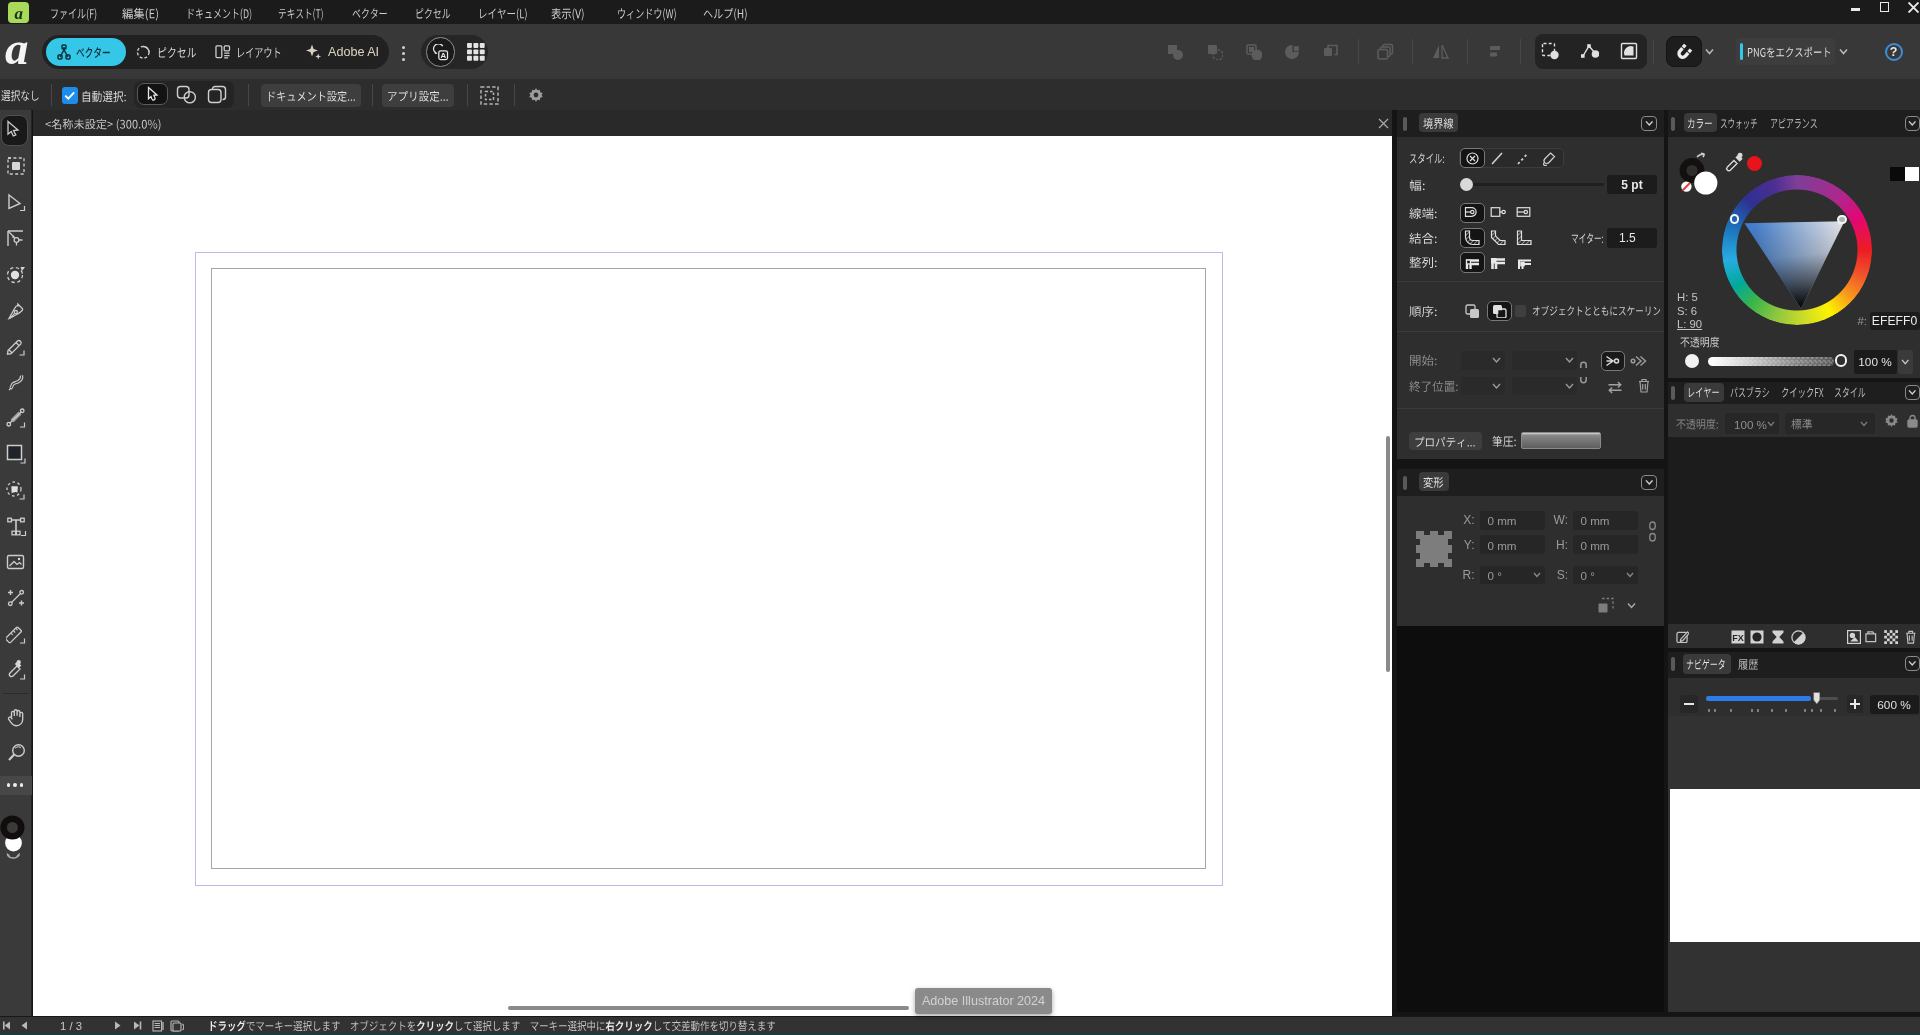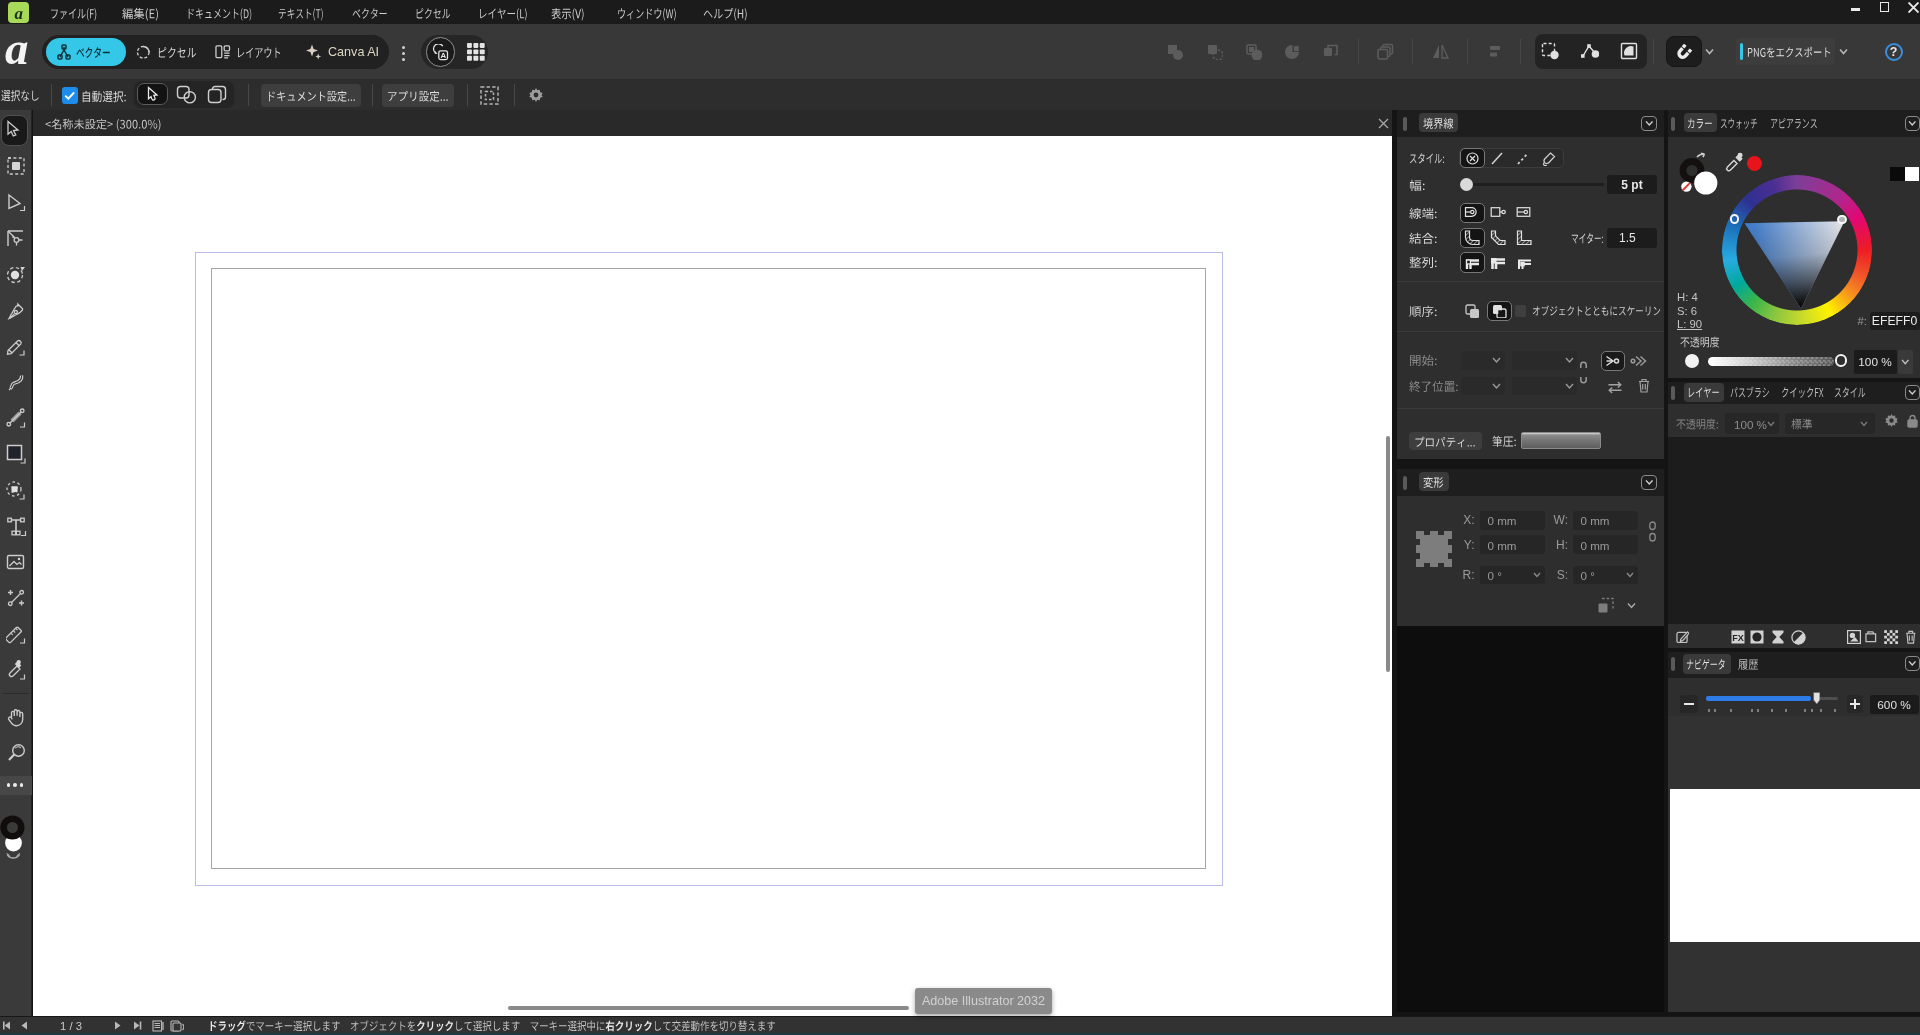--- a/index.html
+++ b/index.html
@@ -106,21 +106,21 @@
     </svg>
 <div style="position:absolute;left:236px;top:42.9px;width:46.1px;height:17.8px;overflow:hidden;">
       <svg width="46.1" height="17.8" viewBox="0 -14.27 46.1 17.8" xmlns="http://www.w3.org/2000/svg">
         <path fill="#dedede" d="M2 -0.4 2.6 0.2C2.7 0.1 2.8 0 2.9 0C5.2 -0.9 7.1 -2.4 8.3 -4.4L7.9 -5.3C6.7 -3.3 4.6 -1.6 2.9 -1.1C2.9 -1.7 2.9 -6.9 2.9 -8C2.9 -8.4 2.9 -8.8 2.9 -9.2H2C2.1 -8.9 2.1 -8.4 2.1 -8C2.1 -6.9 2.1 -1.8 2.1 -1C2.1 -0.8 2.1 -0.6 2 -0.4Z M9.9 -4.4 10.3 -3.5C11.5 -4 12.8 -4.7 13.8 -5.5V-0.9C13.8 -0.5 13.7 0.1 13.7 0.4H14.6C14.6 0.1 14.5 -0.5 14.5 -0.9V-6.1C15.5 -7 16.3 -7.9 17 -8.9L16.4 -9.6C15.8 -8.6 14.8 -7.5 13.9 -6.7C12.9 -5.9 11.5 -5 9.9 -4.4Z M26.7 -8.3 26.3 -8.9C26.2 -8.9 25.8 -8.8 25.7 -8.8C25.1 -8.8 20.9 -8.8 20.4 -8.8C20.1 -8.8 19.7 -8.9 19.4 -8.9V-7.8C19.7 -7.9 20.1 -7.9 20.4 -7.9C20.9 -7.9 25 -7.9 25.6 -7.9C25.3 -7.1 24.5 -5.8 23.6 -5.1L24.2 -4.5C25.3 -5.4 26.1 -7 26.5 -7.9C26.6 -8 26.7 -8.2 26.7 -8.3ZM23.1 -6.7H22.3C22.3 -6.4 22.3 -6.1 22.3 -5.8C22.3 -3.8 22.1 -2 20.7 -0.8C20.5 -0.6 20.1 -0.4 19.9 -0.3L20.6 0.5C22.9 -1.1 23.1 -3.4 23.1 -6.7Z M35.4 -7.5 34.9 -7.9C34.8 -7.8 34.6 -7.8 34.3 -7.8H32.3V-8.9C32.3 -9.2 32.3 -9.5 32.3 -9.9H31.4C31.5 -9.5 31.5 -9.2 31.5 -8.9V-7.8H29.5C29.1 -7.8 28.9 -7.8 28.6 -7.8C28.6 -7.6 28.6 -7.1 28.6 -6.9C28.6 -6.5 28.6 -5.1 28.6 -4.7C28.6 -4.5 28.6 -4.2 28.6 -3.9H29.4C29.4 -4.1 29.4 -4.5 29.4 -4.7C29.4 -5 29.4 -6.4 29.4 -6.9H34.5C34.4 -5.8 34.1 -4.3 33.6 -3.3C33.1 -2.1 32 -1.2 31.1 -0.8C30.8 -0.7 30.5 -0.5 30.2 -0.5L30.8 0.5C32.5 -0.2 33.7 -1.4 34.4 -3C34.9 -4.2 35.2 -5.7 35.3 -6.7C35.3 -7 35.4 -7.3 35.4 -7.5Z M39.6 -1.1C39.6 -0.6 39.6 -0 39.5 0.4H40.4C40.4 -0 40.3 -0.7 40.3 -1.1L40.3 -5.1C41.3 -4.7 42.9 -3.9 43.9 -3.2L44.2 -4.2C43.3 -4.9 41.5 -5.7 40.3 -6.2V-8.2C40.3 -8.6 40.4 -9.1 40.4 -9.5H39.5C39.6 -9.1 39.6 -8.6 39.6 -8.2C39.6 -7.2 39.6 -1.8 39.6 -1.1Z"></path>
       </svg>
     </div>
 <svg style="position:absolute;left:305px;top:43px;width:17px;height:17px;" viewBox="0 0 17 17" fill="#d9d2c2">
       <path d="M7 1.5 L8.6 5.9 L13 7.5 L8.6 9.1 L7 13.5 L5.4 9.1 L1 7.5 L5.4 5.9 Z"></path>
       <path d="M13.2 10.5 L14 12.7 L16.2 13.5 L14 14.3 L13.2 16.5 L12.4 14.3 L10.2 13.5 L12.4 12.7 Z"></path>
     </svg>
-<div style="position:absolute;left:328px;top:52.3px;transform:translateY(-50%);font:400 12.6px 'Liberation Sans',sans-serif;color:#ddd5c4;letter-spacing:normal;white-space:nowrap;">Canva AI</div>
+<div style="position:absolute;left:328px;top:52.3px;transform:translateY(-50%);font:400 12.6px 'Liberation Sans',sans-serif;color:#ddd5c4;letter-spacing:normal;white-space:nowrap;">Adobe AI</div>
 <div style="position:absolute;left:401.5px;top:45.5px;width:3.6px;height:3.6px;background:#d2d2d2;border-radius:50%;"></div>
 <div style="position:absolute;left:401.5px;top:51.5px;width:3.6px;height:3.6px;background:#d2d2d2;border-radius:50%;"></div>
 <div style="position:absolute;left:401.5px;top:57.5px;width:3.6px;height:3.6px;background:#d2d2d2;border-radius:50%;"></div>
 <div style="position:absolute;left:421px;top:34.5px;width:67px;height:34.5px;background:#262626;border-radius:17.5px;"></div>
 <div style="position:absolute;left:425.5px;top:37px;width:29.5px;height:29.5px;background:#1a1a1a;border:1.4px solid #909090;border-radius:50%;"></div>
 <svg style="position:absolute;left:431.5px;top:43.5px;width:17px;height:17px;" viewBox="0 0 17 17" fill="none" stroke="#e8e8e8" stroke-width="1.25">
       <path d="M10.8 2.2 a5 5 0 1 0 -7.4 6.5 M3 9.5 l0.5 -2.2 M3 9.5 l2.2 -0.4"></path>
       <rect x="6.8" y="6.8" width="8.7" height="8.7" rx="1.8"></rect>
       <text x="11.2" y="14" font-size="7.8" font-family="Liberation Sans,sans-serif" fill="#e8e8e8" stroke="none" text-anchor="middle" font-weight="bold">A</text>
     </svg>
@@ -375,21 +375,21 @@
       <circle cx="13.5" cy="30" r="8.4" fill="#ffffff"></circle>
       <circle cx="12.4" cy="14.5" r="8.8" fill="none" stroke="#120d0d" stroke-width="6.6"></circle>
       <path d="M7.5 42 a7 7 0 0 0 11.5 0" fill="none" stroke="#a9a9a9" stroke-width="1.5"></path>
       <path d="M6.6 39.8 l0.5 3.3 3.1 -0.7 Z M20 39.8 l-0.5 3.3 -3.1 -0.7 Z" fill="#a9a9a9"></path>
     </svg>
 <div style="position:absolute;left:194.5px;top:251.5px;width:1028px;height:634.5px;border:1.5px solid #b9bce8;"></div>
 <div style="position:absolute;left:210.5px;top:267.5px;width:995px;height:601.5px;border:1.3px solid #a6a6a6;"></div>
 <div style="position:absolute;left:508px;top:1005.5px;width:401px;height:4px;background:#8a8a8a;border-radius:2px;"></div>
 <div style="position:absolute;left:1386px;top:436px;width:3.6px;height:236px;background:#8a8a8a;border-radius:2px;"></div>
 <div style="position:absolute;left:915px;top:988px;width:137px;height:26px;background:#8a8a8a;border-radius:3px;box-shadow:0 2px 5px rgba(0,0,0,0.35);"></div>
-<div style="position:absolute;left:983.5px;top:1001.2px;transform:translateY(-50%) translateX(-50%);font:400 12.6px 'Liberation Sans',sans-serif;color:#d2d2d2;letter-spacing:normal;white-space:nowrap;">Adobe Illustrator 2032</div>
+<div style="position:absolute;left:983.5px;top:1001.2px;transform:translateY(-50%) translateX(-50%);font:400 12.6px 'Liberation Sans',sans-serif;color:#d2d2d2;letter-spacing:normal;white-space:nowrap;">Adobe Illustrator 2024</div>
 <div style="position:absolute;left:1397px;top:110px;width:267px;height:27px;background:#1e1e1e;"></div>
 <div style="position:absolute;left:1403px;top:116.5px;width:4px;height:14px;background:#5a5a5a;border-radius:2px;"></div>
 <div style="position:absolute;left:1418.5px;top:112.5px;width:39px;height:19.5px;background:#3a3a3a;border-radius:4px;"></div>
 <div style="position:absolute;left:1422.5px;top:113.6px;width:31.1px;height:17.4px;overflow:hidden;">
       <svg width="31.1" height="17.4" viewBox="0 -13.92 31.1 17.4" xmlns="http://www.w3.org/2000/svg">
         <path fill="#e2e2e2" d="M4.9 -3.5H8.5V-2.6H4.9ZM4.9 -5H8.5V-4.1H4.9ZM0.3 -1.9 0.6 -1C1.5 -1.5 2.7 -2.1 3.8 -2.7L3.6 -3.6L2.4 -2.9V-6.3H3.5V-6.3H9.8V-7H8.1C8.2 -7.4 8.4 -7.8 8.6 -8.3L8 -8.4H9.5V-9.1H7V-10.1H6.2V-9.1H3.8V-8.4H5.3L4.8 -8.3C5 -7.9 5.1 -7.4 5.2 -7H3.5V-7.2H2.4V-9.9H1.7V-7.2H0.5V-6.3H1.7V-2.5C1.2 -2.3 0.7 -2 0.3 -1.9ZM7.8 -8.4C7.7 -8 7.5 -7.5 7.3 -7.1L7.7 -7H5.5L5.9 -7.2C5.9 -7.5 5.7 -8 5.5 -8.4ZM4.2 -5.6V-2H5.2C5 -0.9 4.5 -0.2 2.8 0.2C2.9 0.4 3.2 0.8 3.2 1C5.1 0.4 5.7 -0.5 6 -2H7.1V-0.2C7.1 0.6 7.2 0.9 8 0.9C8.1 0.9 8.8 0.9 9 0.9C9.6 0.9 9.8 0.6 9.9 -0.8C9.7 -0.8 9.4 -1 9.2 -1.1C9.2 -0 9.1 0.1 8.9 0.1C8.8 0.1 8.2 0.1 8.1 0.1C7.8 0.1 7.8 0 7.8 -0.2V-2H9.2V-5.6Z M13.4 -3.3V-2.5C13.4 -1.6 13.2 -0.5 11.4 0.3C11.6 0.5 11.8 0.8 11.9 1C13.9 0.1 14.1 -1.4 14.1 -2.5V-3.3ZM12.5 -6.9H14.9V-5.6H12.5ZM15.7 -6.9H18V-5.6H15.7ZM12.5 -8.9H14.9V-7.6H12.5ZM15.7 -8.9H18V-7.6H15.7ZM16.6 -3.3V0.9H17.4V-3.2C18 -2.7 18.8 -2.3 19.5 -2C19.6 -2.3 19.8 -2.6 20 -2.8C18.8 -3.2 17.6 -3.9 16.8 -4.9H18.8V-9.7H11.8V-4.9H13.8C13 -3.9 11.8 -3.1 10.7 -2.7C10.8 -2.5 11 -2.2 11.2 -2C12.5 -2.5 13.9 -3.6 14.8 -4.9H15.9C16.3 -4.3 16.8 -3.7 17.4 -3.3Z M25.6 -6.4H29V-5.3H25.6ZM25.6 -8.1H29V-7.1H25.6ZM23.4 -3.1C23.6 -2.4 23.9 -1.5 23.9 -0.9L24.5 -1.1C24.4 -1.7 24.2 -2.6 24 -3.3ZM21.3 -3.2C21.2 -2.2 21 -1.1 20.6 -0.4C20.8 -0.3 21.1 -0.1 21.2 -0C21.6 -0.8 21.8 -2 21.9 -3.1ZM24.9 -8.8V-4.6H26.9V-0C26.9 0.1 26.9 0.2 26.8 0.2C26.6 0.2 26.2 0.2 25.8 0.2C25.9 0.4 26 0.7 26 0.9C26.6 0.9 27 0.9 27.3 0.8C27.6 0.7 27.6 0.4 27.6 -0V-2.5C28.1 -1.3 28.8 -0.2 29.9 0.5C30 0.2 30.2 -0.1 30.3 -0.3C29.5 -0.7 29 -1.3 28.5 -2C29 -2.4 29.6 -3 30.1 -3.6L29.5 -4.1C29.2 -3.6 28.7 -3.1 28.2 -2.6C27.9 -3.3 27.8 -3.9 27.6 -4.5V-4.6H29.7V-8.8H27.3C27.5 -9.2 27.7 -9.5 27.8 -9.9L27 -10.1C26.9 -9.7 26.7 -9.3 26.5 -8.8ZM24.5 -3.6V-2.8H25.9C25.5 -1.5 24.8 -0.7 24 -0.1C24.2 -0 24.4 0.3 24.5 0.5C25.5 -0.2 26.3 -1.5 26.7 -3.4L26.3 -3.6L26.2 -3.6ZM20.7 -4.8 20.8 -4 22.4 -4.1V1H23V-4.1L23.8 -4.2C23.9 -3.9 24 -3.6 24.1 -3.4L24.7 -3.8C24.5 -4.4 24.1 -5.4 23.7 -6.2L23.1 -6C23.3 -5.7 23.4 -5.3 23.6 -4.9L22.1 -4.9C22.8 -5.9 23.6 -7.2 24.2 -8.4L23.5 -8.7C23.2 -8.1 22.8 -7.3 22.4 -6.5C22.3 -6.8 22.1 -7 21.9 -7.3C22.3 -8 22.7 -9 23.1 -9.8L22.4 -10.1C22.2 -9.4 21.8 -8.5 21.5 -7.8L21.2 -8.1L20.8 -7.6C21.2 -7.1 21.7 -6.4 22 -5.8C21.8 -5.5 21.6 -5.1 21.4 -4.8Z"></path>
       </svg>
     </div>
 <div style="position:absolute;left:1641px;top:115.5px;width:15.5px;height:15px;border:1.2px solid #8a8a8a;border-radius:4px;"></div>
     <svg style="position:absolute;left:1644.5px;top:120.0px;width:8.5px;height:6.5px;" viewBox="0 0 9 7">
@@ -703,21 +703,21 @@
           <stop offset="1" stop-color="#0d0d0d"></stop>
         </linearGradient>
       </defs>
 <g>
         <path d="M9.5 35.2 L109.5 33.2 L66 120.7 Z" fill="url(#tg1)"></path>
         <path d="M9.5 35.2 L109.5 33.2 L66 120.7 Z" fill="url(#tg2)"></path>
       </g>
     </svg>
 <div style="position:absolute;left:1729.5px;top:214px;width:9.5px;height:9.5px;border:2.2px solid #f4f4f4;border-radius:50%;"></div>
 <div style="position:absolute;left:1837px;top:214.5px;width:9.5px;height:9.5px;border:2.4px solid #f6f6f6;border-radius:50%;background:#aeb3b5;"></div>
-<div style="position:absolute;left:1677px;top:297px;transform:translateY(-50%);font:400 11.3px 'Liberation Sans',sans-serif;color:#c4c4c4;letter-spacing:normal;white-space:nowrap;">H: 4</div>
+<div style="position:absolute;left:1677px;top:297px;transform:translateY(-50%);font:400 11.3px 'Liberation Sans',sans-serif;color:#c4c4c4;letter-spacing:normal;white-space:nowrap;">H: 5</div>
 <div style="position:absolute;left:1677px;top:310.5px;transform:translateY(-50%);font:400 11.3px 'Liberation Sans',sans-serif;color:#c4c4c4;letter-spacing:normal;white-space:nowrap;">S: 6</div>
 <div style="position:absolute;left:1677px;top:323.5px;transform:translateY(-50%);font:400 11.3px 'Liberation Sans',sans-serif;color:#c4c4c4;letter-spacing:normal;white-space:nowrap;text-decoration:underline;">L: 90</div>
 <div style="position:absolute;left:1857.5px;top:320.5px;transform:translateY(-50%);font:400 11.3px 'Liberation Sans',sans-serif;color:#9a9a9a;letter-spacing:normal;white-space:nowrap;">#:</div>
 <div style="position:absolute;left:1869.5px;top:311.5px;width:50px;height:18.5px;background:#1c1c1c;border-radius:3px;"></div>
 <div style="position:absolute;left:1894.5px;top:321px;transform:translateY(-50%) translateX(-50%);font:400 12.2px 'Liberation Sans',sans-serif;color:#ececec;letter-spacing:normal;white-space:nowrap;">EFEFF0</div>
 <div style="position:absolute;left:1679.5px;top:333.1px;width:40.1px;height:16.8px;overflow:hidden;">
       <svg width="40.1" height="16.8" viewBox="0 -13.46 40.1 16.8" xmlns="http://www.w3.org/2000/svg">
         <path fill="#d0d0d0" d="M5.5 -5.5C6.7 -4.6 8.2 -3.2 8.9 -2.4L9.5 -3C8.8 -3.9 7.3 -5.2 6.1 -6.1ZM0.7 -8.9V-8H5.1C4.1 -6.1 2.4 -4.1 0.4 -3C0.6 -2.8 0.8 -2.4 0.9 -2.2C2.3 -3 3.5 -4.2 4.5 -5.6V0.9H5.3V-6.8C5.6 -7.2 5.8 -7.6 6 -8H9.2V-8.9Z M10.4 -9C11.1 -8.4 11.7 -7.6 12 -7L12.6 -7.6C12.3 -8.1 11.6 -8.9 11 -9.5ZM12.3 -5.2H10.3V-4.3H11.6V-1.3C11.2 -0.9 10.7 -0.4 10.2 -0L10.6 0.8C11.1 0.3 11.6 -0.2 12 -0.7C12.6 0.2 13.5 0.6 14.8 0.7C15.9 0.8 18.1 0.7 19.2 0.7C19.2 0.4 19.3 0 19.4 -0.2C18.2 -0.1 15.9 -0 14.8 -0.1C13.7 -0.2 12.8 -0.6 12.3 -1.4ZM18.4 -9.5C17.2 -9.2 15.1 -9 13.3 -9C13.4 -8.8 13.4 -8.5 13.5 -8.3C14.2 -8.4 15 -8.4 15.8 -8.5V-7.6H13V-6.9H15.3C14.7 -6.1 13.6 -5.3 12.7 -4.9C12.8 -4.8 13 -4.5 13.1 -4.3C14 -4.8 15.1 -5.6 15.8 -6.5V-5H16.5V-6.5C17.1 -5.6 18.1 -4.8 19 -4.4C19.1 -4.6 19.3 -4.9 19.5 -5.1C18.5 -5.4 17.5 -6.1 16.9 -6.9H19.3V-7.6H16.5V-8.6C17.4 -8.7 18.2 -8.8 18.9 -9ZM13.8 -4.7V-4H14.9C14.8 -2.7 14.3 -1.8 13 -1.3C13.1 -1.2 13.3 -0.9 13.4 -0.7C14.9 -1.3 15.4 -2.4 15.7 -4H16.8C16.7 -3.5 16.7 -3.1 16.6 -2.7L17.2 -2.6L17.3 -3H18.3C18.2 -2.1 18.1 -1.7 18 -1.6C17.9 -1.5 17.8 -1.5 17.6 -1.5C17.5 -1.5 17 -1.5 16.5 -1.5C16.6 -1.3 16.7 -1.1 16.7 -0.9C17.2 -0.8 17.7 -0.8 17.9 -0.8C18.2 -0.9 18.4 -0.9 18.5 -1.1C18.7 -1.3 18.9 -1.9 19 -3.3C19 -3.4 19 -3.6 19 -3.6H17.4L17.6 -4.7Z M23.1 -5.2V-2.9H21.3V-5.2ZM23.1 -6H21.3V-8.2H23.1ZM20.6 -9V-1H21.3V-2.1H23.8V-9ZM28.2 -8.4V-6.4H25.5V-8.4ZM24.7 -9.2V-5.1C24.7 -3.3 24.6 -1.1 22.9 0.4C23.1 0.5 23.3 0.8 23.4 1C24.6 -0 25.1 -1.4 25.3 -2.8H28.2V-0.2C28.2 -0 28.2 0.1 28 0.1C27.8 0.1 27.2 0.1 26.6 0C26.7 0.3 26.8 0.7 26.8 0.9C27.7 0.9 28.2 0.9 28.5 0.7C28.9 0.6 29 0.3 29 -0.2V-9.2ZM28.2 -5.6V-3.6H25.4C25.5 -4.1 25.5 -4.6 25.5 -5.1V-5.6Z M33.5 -7.5V-6.5H31.9V-5.8H33.5V-3.9H37.3V-5.8H39V-6.5H37.3V-7.5H36.6V-6.5H34.2V-7.5ZM36.6 -5.8V-4.5H34.2V-5.8ZM37.2 -2.4C36.8 -1.8 36.2 -1.3 35.5 -0.9C34.8 -1.3 34.3 -1.8 33.9 -2.4ZM32 -3.1V-2.4H33.5L33.2 -2.2C33.6 -1.6 34.1 -1 34.7 -0.5C33.8 -0.2 32.7 0.1 31.7 0.2C31.8 0.4 31.9 0.7 32 0.9C33.2 0.8 34.4 0.4 35.5 -0.1C36.4 0.4 37.5 0.8 38.8 1C38.9 0.7 39 0.4 39.2 0.2C38.1 0.1 37.1 -0.2 36.3 -0.5C37.1 -1.1 37.8 -1.9 38.3 -2.9L37.8 -3.1L37.7 -3.1ZM30.9 -8.6V-5.2C30.9 -3.6 30.8 -1.2 30 0.5C30.2 0.6 30.5 0.8 30.6 0.9C31.5 -0.8 31.6 -3.4 31.6 -5.2V-7.8H39V-8.6H35.3V-9.7H34.5V-8.6Z"></path>
       </svg>
     </div>

